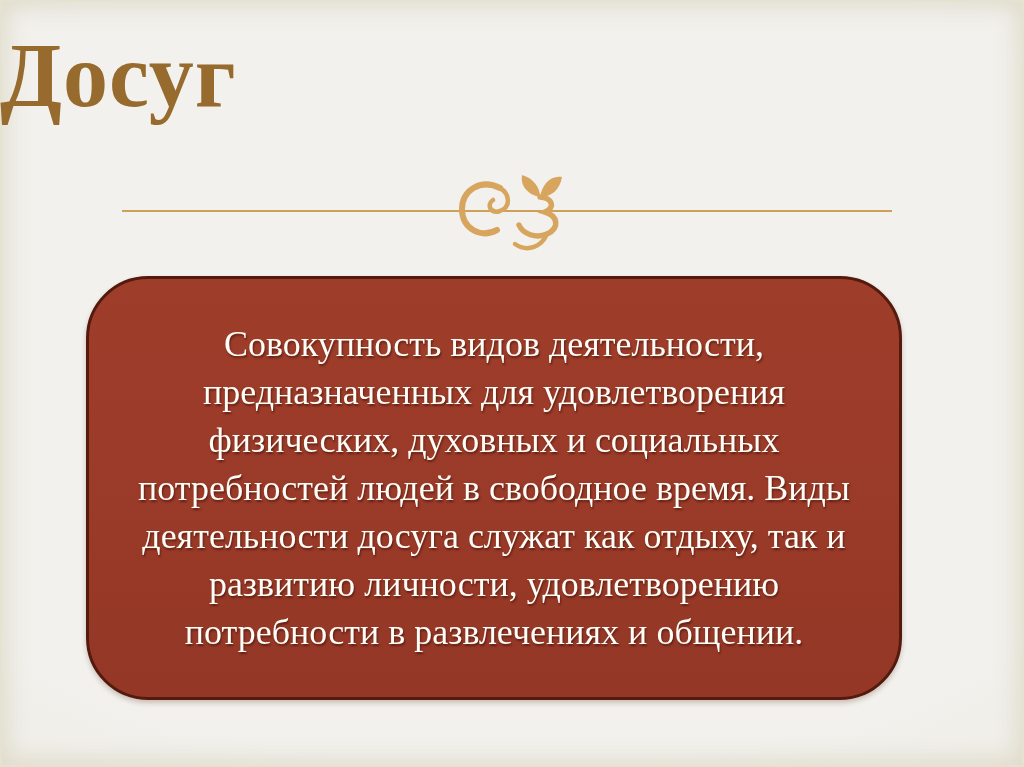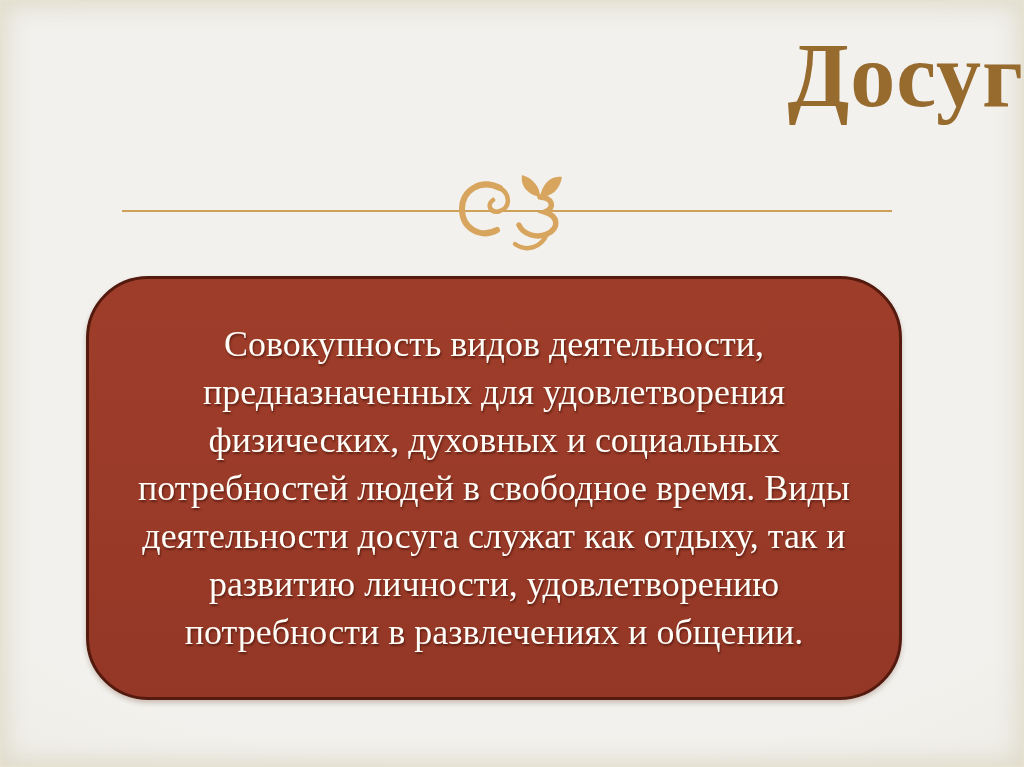--- a/index.html
+++ b/index.html
@@ -10,21 +10,21 @@
     overflow:hidden;
     background:
       radial-gradient(ellipse 120% 100% at 50% 45%, #f2f1ed 55%, #edebe4 78%, #e7e3d6 94%, #e2ddcc 100%);
     box-shadow: inset 0 0 0 2px #e6e2d2, inset 0 0 22px 8px rgba(190,178,140,0.30);
     font-family:"Liberation Serif","DejaVu Serif",serif;
   }
   .title{
     position:absolute;
     top:26px;left:0;right:0;
     margin:0;
-    text-align:right;
+    text-align:left;
     font-size:90px;
     line-height:1.1;
     font-weight:700;
     color:#976a2e;
     letter-spacing:1px;
   }
   .divider-line{
     position:absolute;
     top:210px;left:122px;
     width:770px;height:2px;

